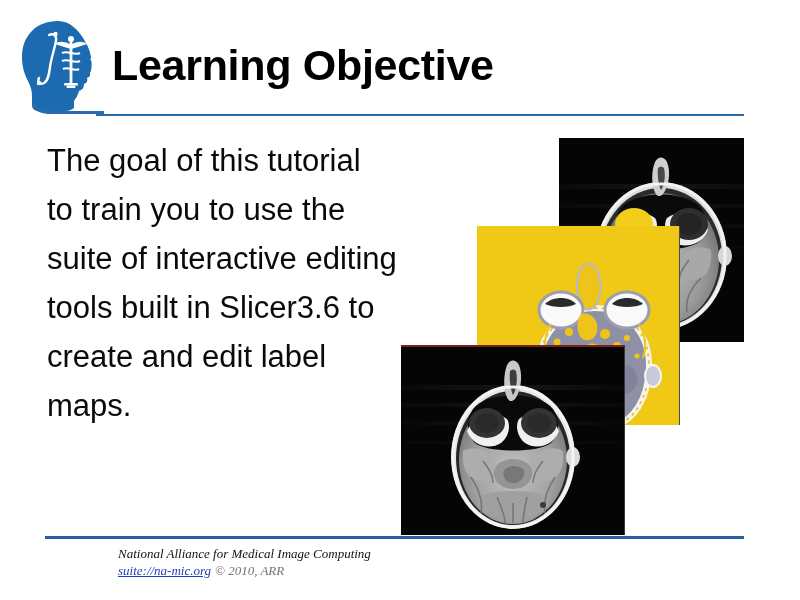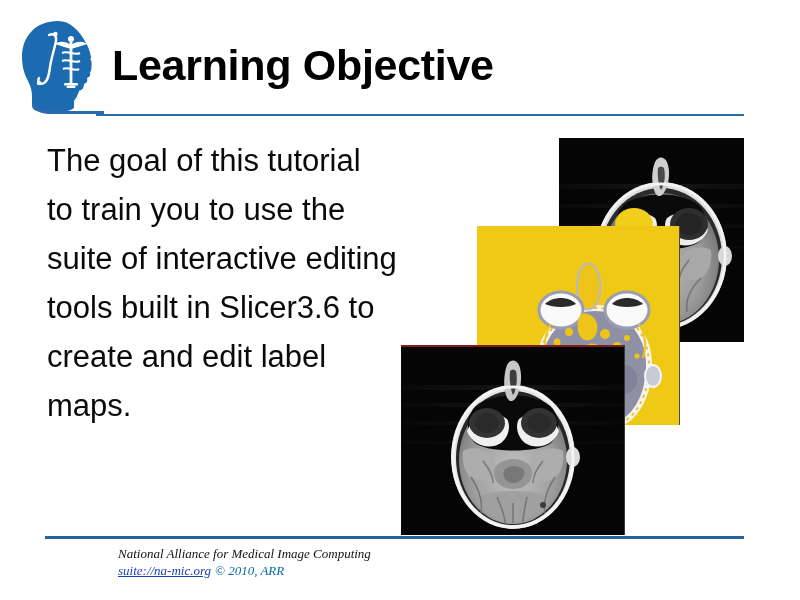--- a/index.html
+++ b/index.html
@@ -109,21 +109,21 @@
     font-style: italic;
     font-size: 13px;
     line-height: 16px;
     color: #111111;
   }
   #footer-line2 { margin-top: 1px; }
   #footer-url {
     color: #1b3fb5;
     text-decoration: underline;
   }
-  #footer-copyright { color: #0369a1; margin-left: 4px; }
+  #footer-copyright { color: #737373; margin-left: 4px; }
 </style>
 </head>
 <body>
 
 <div id="slide">
 
   <div id="logo">
     <svg viewBox="0 0 86 98" xmlns="http://www.w3.org/2000/svg" aria-hidden="true">
 
       <path d="M40 2 C18 2 4 17 4 38 C4 49 7 56 10 62 C13 68 14 72 14 78 L14 86

